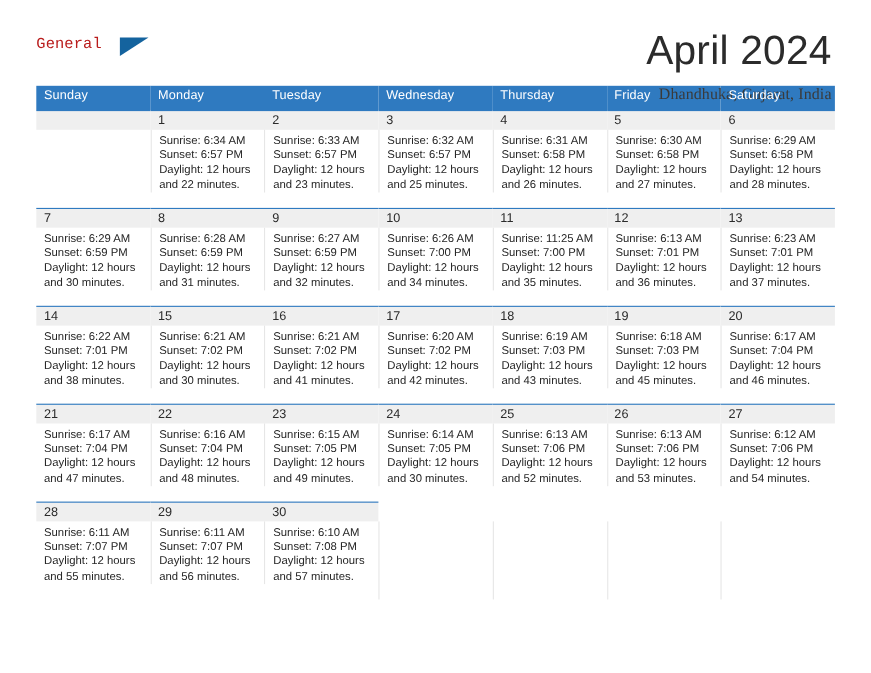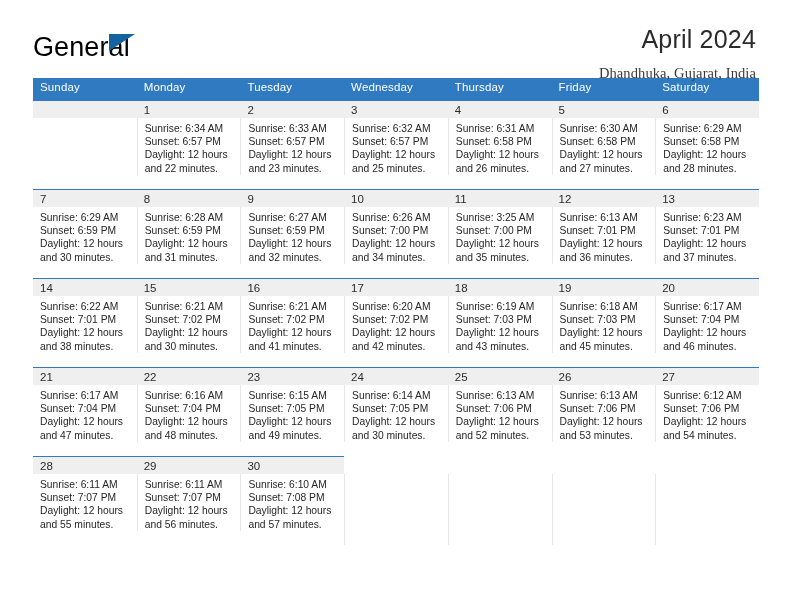--- a/index.html
+++ b/index.html
@@ -23,46 +23,47 @@
     justify-content: space-between;
     padding: 26px 36px 0 33px;
     height: 78px;
   }
   .logo {
     position: relative;
     width: 130px;
     padding-top: 8px;
   }
   .logo-line1 {
-    font-size: 27px;
-    color: #000000;
+    font-size: 14px;
+    color: #b91c1c;
     letter-spacing: .1px;
     line-height: 1;
     display: block;
+    font-family: Liberation Mono, monospace;
   }
   .logo-line2 {
     font-size: 21px;
     color: #1878c8;
     line-height: 1;
     display: block;
     margin-top: 2px;
     margin-left: 32px;
   }
   .logo-tri {
     position: absolute;
     left: 76px;
     top: 8px;
     width: 0;
     height: 0;
     border-left: 26px solid #14639e;
     border-bottom: 17px solid transparent;
   }
   .title-block { text-align: right; }
   .cal-title {
-    font-size: 25px;
+    font-size: 37px;
     color: #2b2b2b;
     font-weight: normal;
     line-height: 1.1;
     letter-spacing: .2px;
   }
   .cal-subtitle {
     font-size: 14.5px;
     color: #3a3a3a;
     margin-top: 11px;
     letter-spacing: .1px;
@@ -275,21 +276,21 @@
                   <div>Sunset: 7:00 PM</div>
                   <div>Daylight: 12 hours</div>
                   <div>and 34 minutes.</div>
                 </div>
               </div>
             </td>
             <td class="daycell">
               <div class="cell-inner">
                 <div class="daynum-band">11</div>
                 <div class="details">
-                  <div>Sunrise: 3:25 AM</div>
+                  <div>Sunrise: 11:25 AM</div>
                   <div>Sunset: 7:00 PM</div>
                   <div>Daylight: 12 hours</div>
                   <div>and 35 minutes.</div>
                 </div>
               </div>
             </td>
             <td class="daycell">
               <div class="cell-inner">
                 <div class="daynum-band">12</div>
                 <div class="details">

